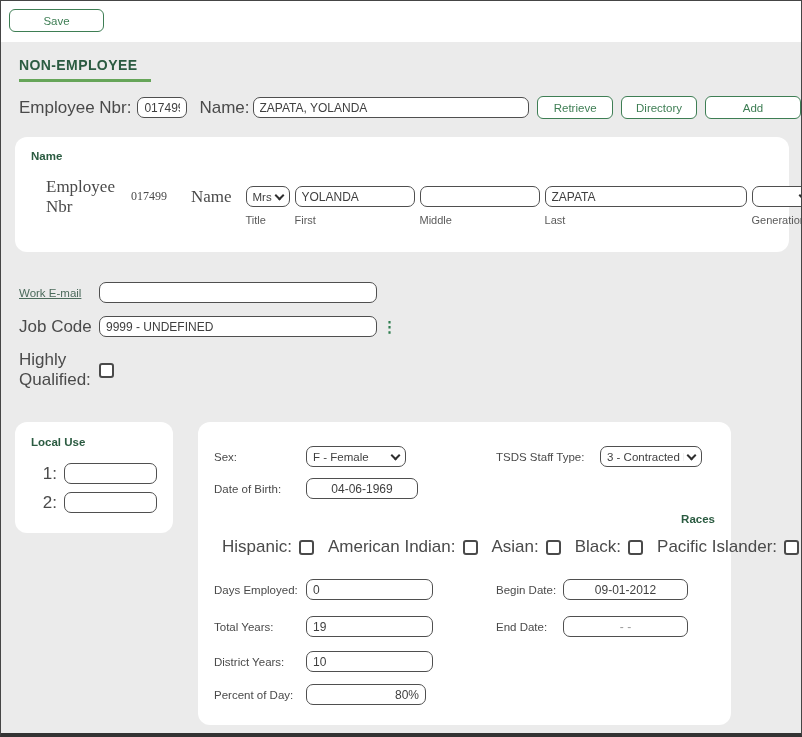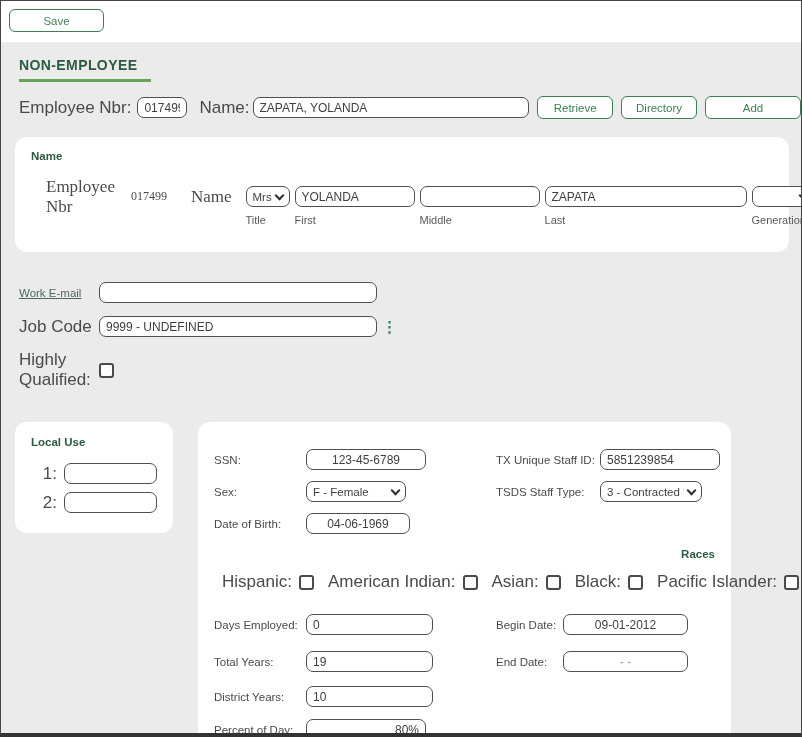--- a/index.html
+++ b/index.html
@@ -176,48 +176,40 @@
           <input class="inp" style="width: 93px;" value="">
         </div>
         <div class="local-row" style="margin-top:8px;">
           <span class="lbl" style="width:28px; text-align:right; margin-right:7px;">2:</span>
           <input class="inp" style="width: 93px;" value="">
         </div>
       </div>
 
       <div class="card instr-card">
 
-        <div class="ir" style="margin-top:14px;">
-          <span class="il">SSN:</span>
-          <span class="ifield">
-            <input class="inp center" style="width: 120px;" value="123-45-6789">
-          </span>
-          <span class="rl" style="width:100px;">TX Unique Staff ID:</span>
-          <input class="inp" style="width: 120px; margin-left: 4px;" value="5851239854">
-        </div>
 
         <div class="ir">
           <span class="il">Sex:</span>
           <span class="ifield">
             <span class="select" style="width:100px;">
               <span class="txt">F - Female</span>
               <span class="chev"></span>
             </span>
           </span>
           <span class="rl" style="width:100px;">TSDS Staff Type:</span>
           <span class="select" style="width:102px; margin-left:4px;">
             <span class="txt">3 - Contracted Profe</span>
             <span class="chev"></span>
           </span>
         </div>
 
         <div class="ir">
           <span class="il">Date of Birth:</span>
           <span class="ifield">
-            <input class="inp center" style="width: 104px;" value="04-06-1969">
+            <input class="inp center" style="width: 112px;" value="04-06-1969">
           </span>
         </div>
 
         <div class="card-heading" style="margin-top:14px;text-align:right;">Races</div>
         <div class="races-row">
           <span class="race-item">
             <span class="lbl">Hispanic:</span>
             <span class="checkbox"></span>
           </span>
           <span class="race-item">

